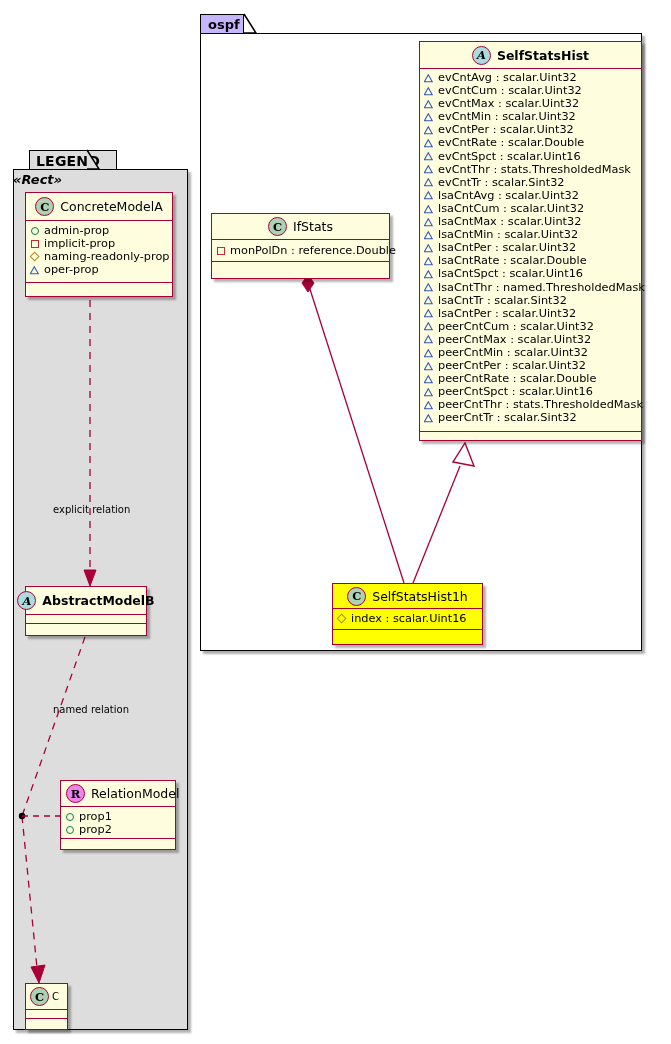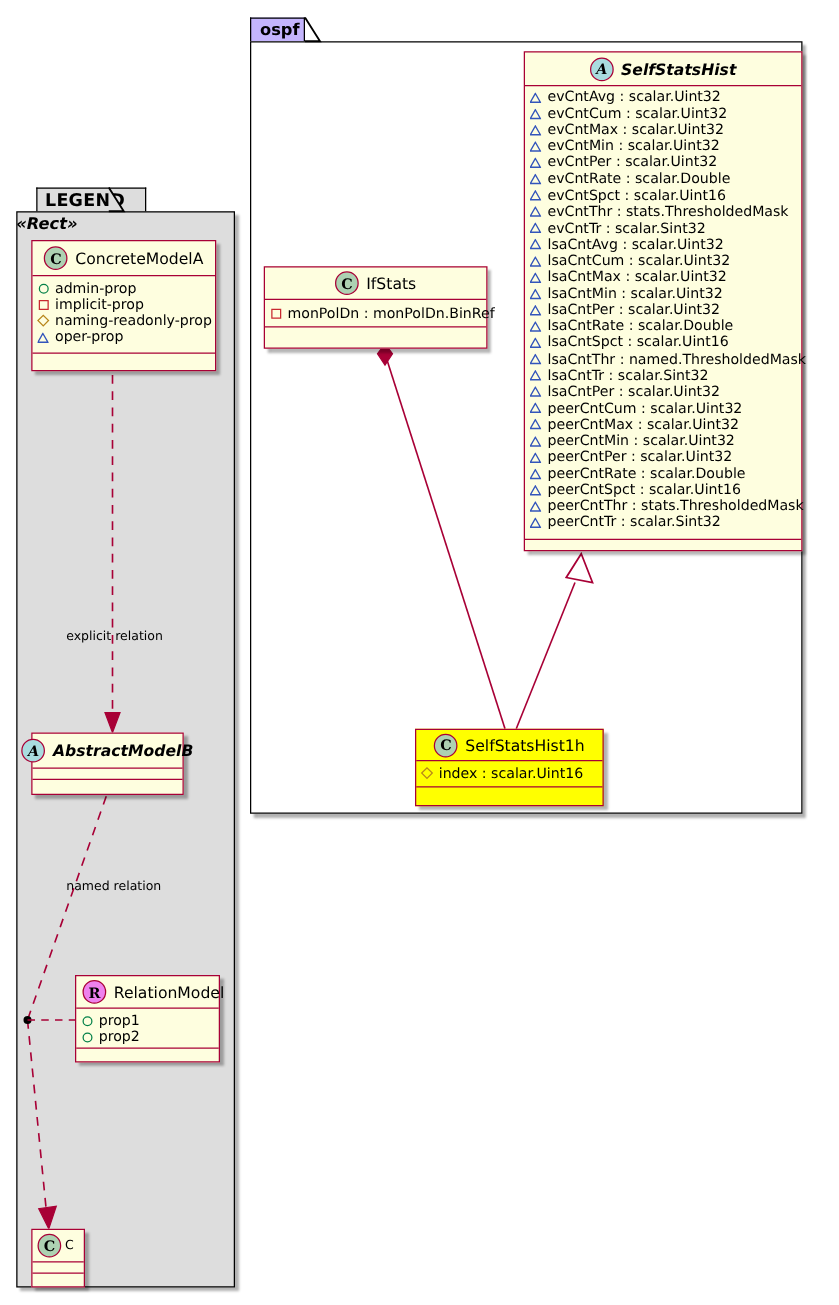--- a/index.html
+++ b/index.html
@@ -99,21 +99,21 @@
     gap: 6px;
     padding: 3px 6px;
     position: relative;
   }
   .uml-head.left-align { justify-content: flex-start; }
   .uml-title {
     font-size: 12.5px;
     color: #000;
     white-space: nowrap;
   }
-  .uml-title.italic { font-style: italic; font-weight: bold; }
+  .uml-title.italic { font-weight: bold; }
   .circ {
     width: 17px; height: 17px;
     border-radius: 50%;
     display: inline-flex;
     align-items: center;
     justify-content: center;
     font-size: 11.5px;
     font-weight: bold;
     font-family: "DejaVu Serif", "Liberation Serif", serif;
     flex: 0 0 auto;
@@ -478,21 +478,21 @@
   </div>
 
   <div class="umlclass" style="left:211px; top:213px; width:179px; height:66px; z-index:4;">
     <div class="uml-head" style="height:26px;">
       <span class="circ circ-C">C</span>
       <span class="uml-title">IfStats</span>
     </div>
     <div class="uml-attrs" style="height:22px; padding-top:4px;">
       <div class="attr">
         <span class="gl gl-square"></span>
-        <span>monPolDn : monPolDn.BinRef</span>
+        <span>monPolDn : reference.Double</span>
       </div>
     </div>
     <div class="uml-foot"></div>
   </div>
 
   <div class="umlclass highlight" style="left:332px; top:583px; width:151px; height:62px; z-index:4;">
     <div class="uml-head" style="height:25px;">
       <span class="circ circ-C">C</span>
       <span class="uml-title">SelfStatsHist1h</span>
     </div>

